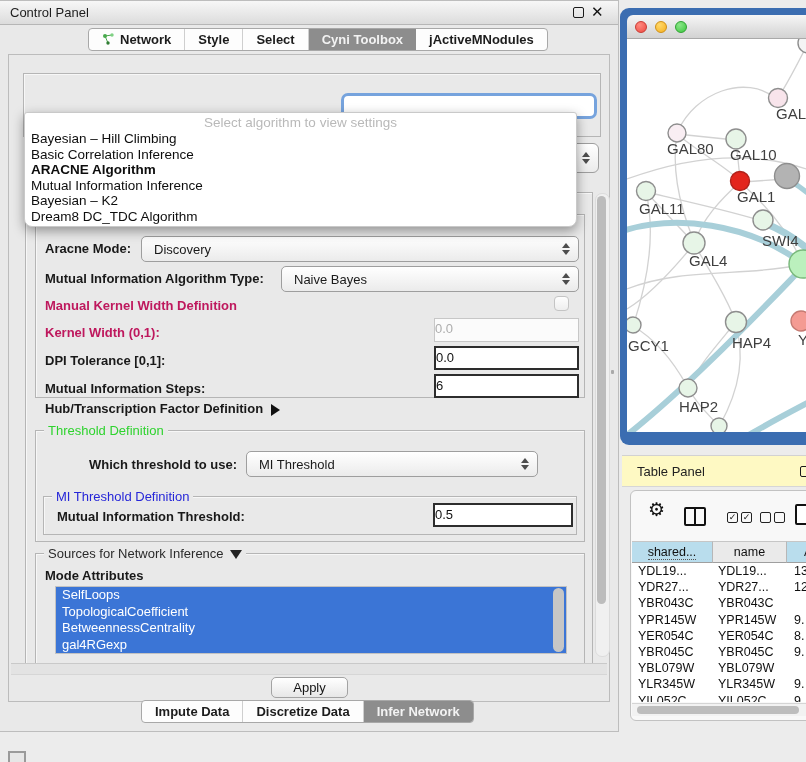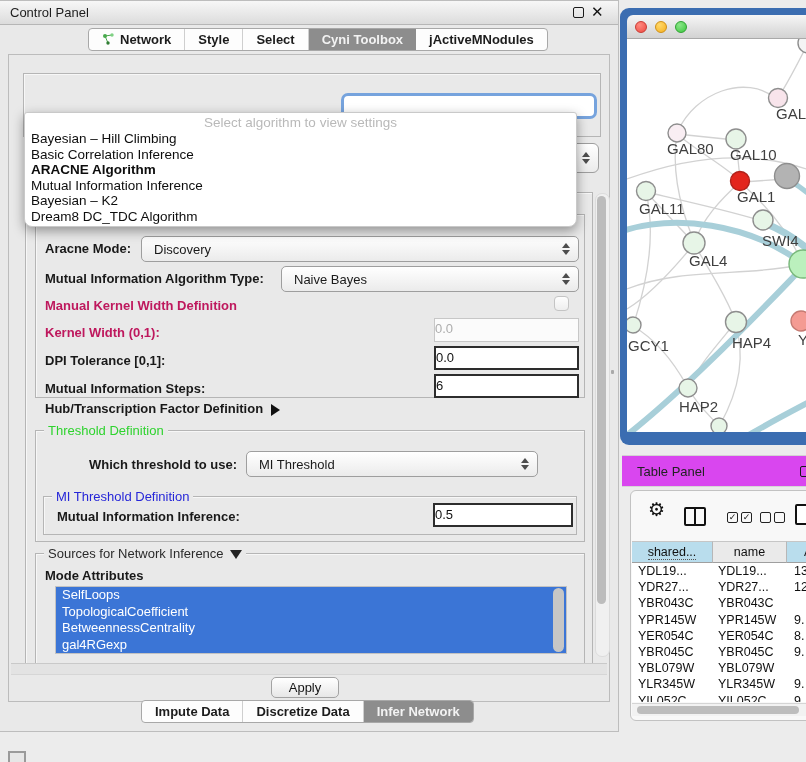--- a/index.html
+++ b/index.html
@@ -56,21 +56,21 @@
   #attr-list .row{height:16.5px;line-height:16.5px;background:#3b75d6;color:#fff;font-size:13px;padding-left:6px;white-space:nowrap;}
   #attr-scroll{left:544px;top:533px;width:11px;height:64px;background:#c6c6c6;border-radius:6px;}
   
   .pushbtn{display:flex;align-items:center;justify-content:center;background:linear-gradient(#ffffff,#e7e7e7);border:1px solid #a3a3a3;border-radius:5px;font-size:13px;color:#141414;box-sizing:border-box;}
   
   #net-window{left:620px;top:8px;width:200px;height:437px;background:#3b6db1;border-radius:9px 0 0 9px;}
   #net-titlebar{left:7px;top:7px;width:193px;height:24px;background:linear-gradient(#f6f6f6,#d2d2d2);border-radius:6px 0 0 0;border-bottom:1px solid #a9a9a9;box-sizing:border-box;}
   .light{position:absolute;top:6px;width:12px;height:12px;border-radius:50%;box-sizing:border-box;}
   #net-canvas{left:7px;top:31px;width:193px;height:393px;background:#ffffff;overflow:hidden;}
   
-  #tp-bar{left:622px;top:455px;width:184px;height:32px;background:#d946ef;border-top:1px solid #d2d2d2;border-bottom:1px solid #d6d6d6;box-sizing:border-box;}
+  #tp-bar{left:622px;top:455px;width:184px;height:32px;background:#fef9c3;border-top:1px solid #d2d2d2;border-bottom:1px solid #d6d6d6;box-sizing:border-box;}
   #tp-title{left:15px;top:8px;font-size:13px;color:#222;}
   #tp-float{left:178px;top:10px;}
   #tp-window{left:630px;top:490px;width:186px;height:231px;background:#f8f8f8;border:1px solid #c2c2c2;border-radius:6px 0 0 6px;box-sizing:border-box;}
   .tico{position:absolute;color:#111;}
   .colico{width:22px;height:19px;border:2px solid #111;border-radius:2px;box-sizing:border-box;}
   .colico i{position:absolute;left:50%;top:0;width:2px;height:100%;background:#111;transform:translateX(-1px);}
   .cbx{position:absolute;width:11px;height:11px;border:1.6px solid #222;border-radius:2px;box-sizing:border-box;font-size:9px;line-height:8px;text-align:center;color:#111;font-weight:bold;}
   .docico{width:15px;height:21px;border:2px solid #111;border-radius:2px;box-sizing:border-box;background:#fff;}
   .th{position:absolute;top:50px;height:22px;box-sizing:border-box;border-right:1px solid #b7b7b7;border-top:1px solid #c6c6c6;border-bottom:1px solid #9f9f9f;font-size:12.5px;color:#111;display:flex;align-items:center;justify-content:center;}
   .th.blue{background:#b9dded;}
@@ -185,41 +185,41 @@
     <div class="abs combo" style="left:237px;top:396px;width:292px;height:26px;">
       <span>MI Threshold</span>
       <span class="spin">
           <i class="up"></i>
           <i class="dn"></i>
         </span>
     </div>
     <div class="abs group" style="left:34px;top:441px;width:532px;height:37px;">
       <span class="group-title blue-title">MI Threshold Definition</span>
     </div>
-    <div class="lbl" style="left:48px;top:454px;">Mutual Information Inference:</div>
+    <div class="lbl" style="left:48px;top:454px;">Mutual Information Threshold:</div>
     <div class="field" style="left:424px;top:448px;width:140px;height:24px;">0.5</div>
 
     <div class="abs group" style="left:26px;top:498px;width:548px;height:110px;border-bottom:none;">
       <span class="group-title"><span>Sources for Network Inference</span><span class="tri-down"></span></span>
     </div>
     <div class="lbl" style="left:36px;top:513px;">Mode Attributes</div>
     <div class="abs" id="attr-list">
       <div class="row">SelfLoops</div>
       <div class="row">TopologicalCoefficient</div>
       <div class="row">BetweennessCentrality</div>
       <div class="row">gal4RGexp</div>
     </div>
     <div class="abs" id="attr-scroll"></div>
 
     <div class="abs vtrack" style="left:586px;top:138px;width:13px;height:462px;">
       <div class="vthumb" style="left:1px;top:2px;width:9px;height:408px;"></div>
     </div>
 
     <div class="abs" style="left:2px;top:608px;width:596px;height:10px;background:#e3e3e3;border-top:1px solid #c9c9c9;border-bottom:1px solid #d6d6d6;"></div>
-    <div class="abs pushbtn" style="left:262px;top:622px;width:68px;height:21px;">Apply</div>
+    <div class="abs pushbtn" style="left:262px;top:622px;width:77px;height:21px;">Apply</div>
   </div>
 
   <div class="abs tabstrip" style="left:141px;top:699px;">
     <div class="tab">
         <span>Impute Data</span>
       </div>
     <div class="tab">
         <span>Discretize Data</span>
       </div>
     <div class="tab sel">

